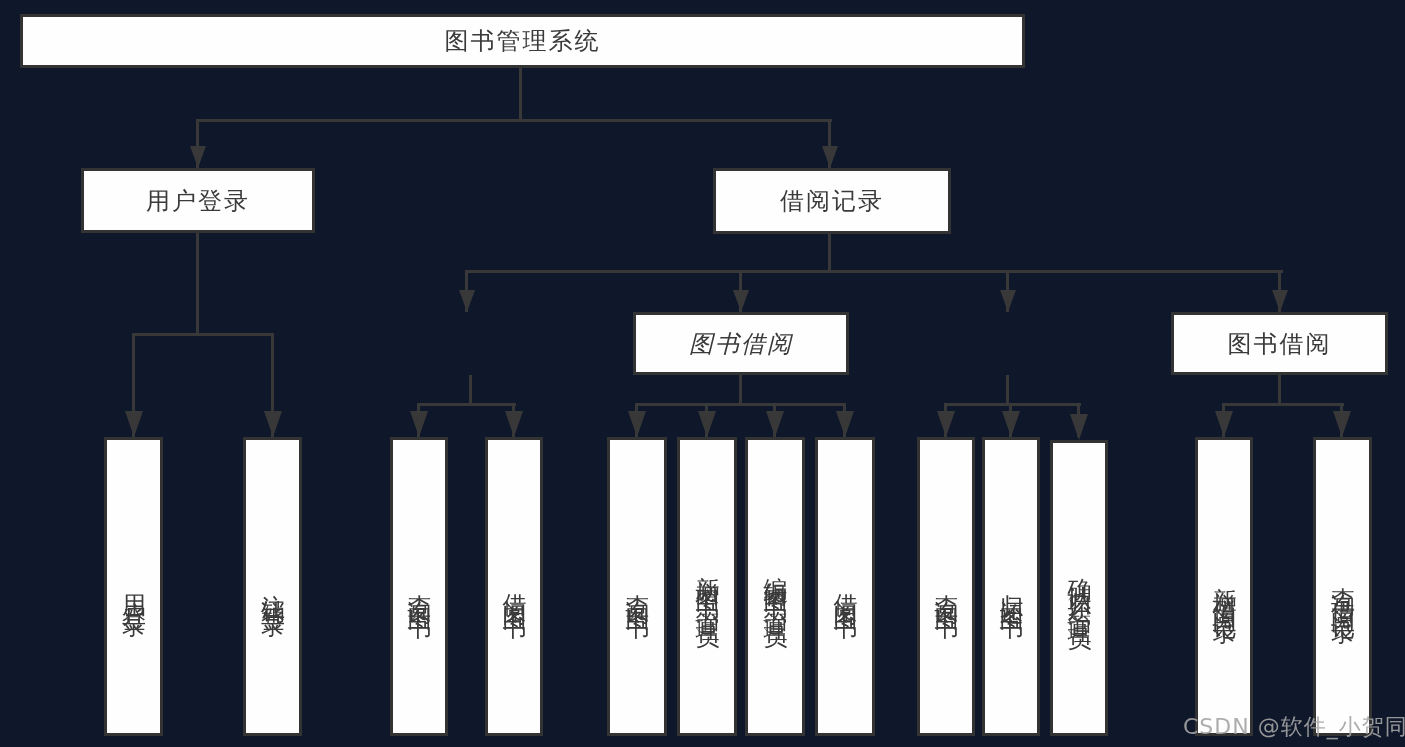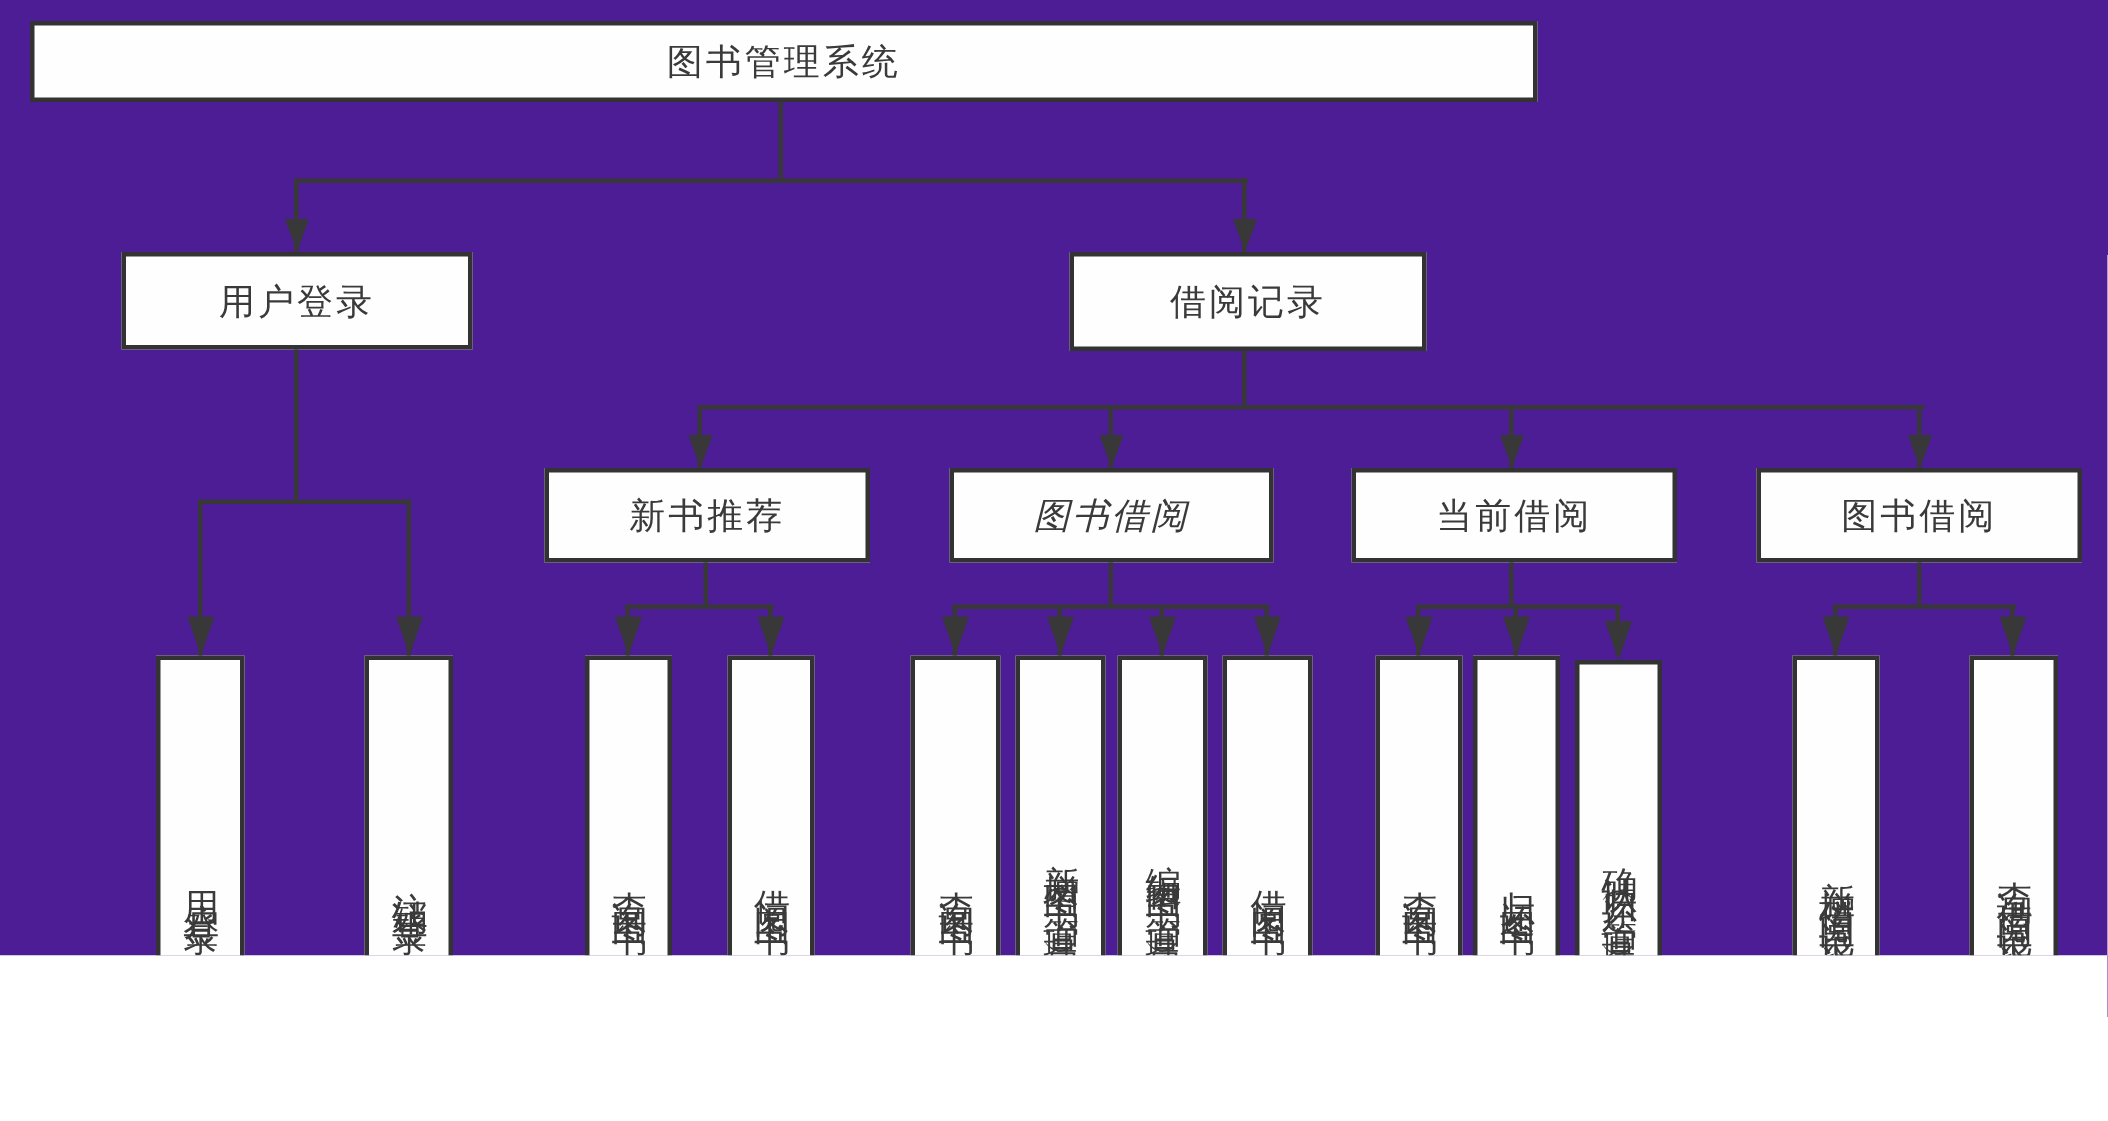--- a/index.html
+++ b/index.html
@@ -1,17 +1,17 @@
 <!DOCTYPE html>
 <html><head>
 <meta charset="utf-8">
 <style>
   html,body { margin:0; padding:0; background:#ffffff; }
   #canvas {
-    position:relative; width:1405px; height:637px; background:#4c1d95;
+    position:relative; width:1405px; height:747px; background:#0f172a;
     font-family:"DejaVu Sans","Liberation Sans",sans-serif;
     color:#333333; overflow:hidden;
   }
   .node {
     position:absolute; box-sizing:border-box;
     border:3px solid #333333; background:#fefefe;
     display:flex; align-items:center; justify-content:center;
     font-size:24px; color:#3a3a3a; letter-spacing:2px;
   }
   .vnode {
@@ -37,25 +37,23 @@
 <body>
 
 <div id="canvas">
 
   <div class="node" style="left:20px;top:14px;width:1005px;height:54px;">图书管理系统</div>
 
   <div class="node" style="left:81px;top:168px;width:234px;height:65px;">用户登录</div>
 
   <div class="node" style="left:713px;top:168px;width:238px;height:66px;">借阅记录</div>
 
-  <div class="node" style="left:363px;top:312px;width:217px;height:63px;">新书推荐</div>
 
   <div class="node" style="left:633px;top:312px;width:216px;height:63px;font-style:italic;">图书借阅</div>
 
-  <div class="node" style="left:901px;top:312px;width:217px;height:63px;">当前借阅</div>
 
   <div class="node" style="left:1171px;top:312px;width:217px;height:63px;">图书借阅</div>
 
   <div class="node vnode" style="left:104px;top:437px;width:59px;height:299px;">用户登录</div>
 
   <div class="node vnode" style="left:243px;top:437px;width:59px;height:299px;">注销登录</div>
 
   <div class="node vnode" style="left:390px;top:437px;width:58px;height:299px;">查询图书</div>
 
   <div class="node vnode" style="left:485px;top:437px;width:58px;height:299px;">借阅图书</div>

